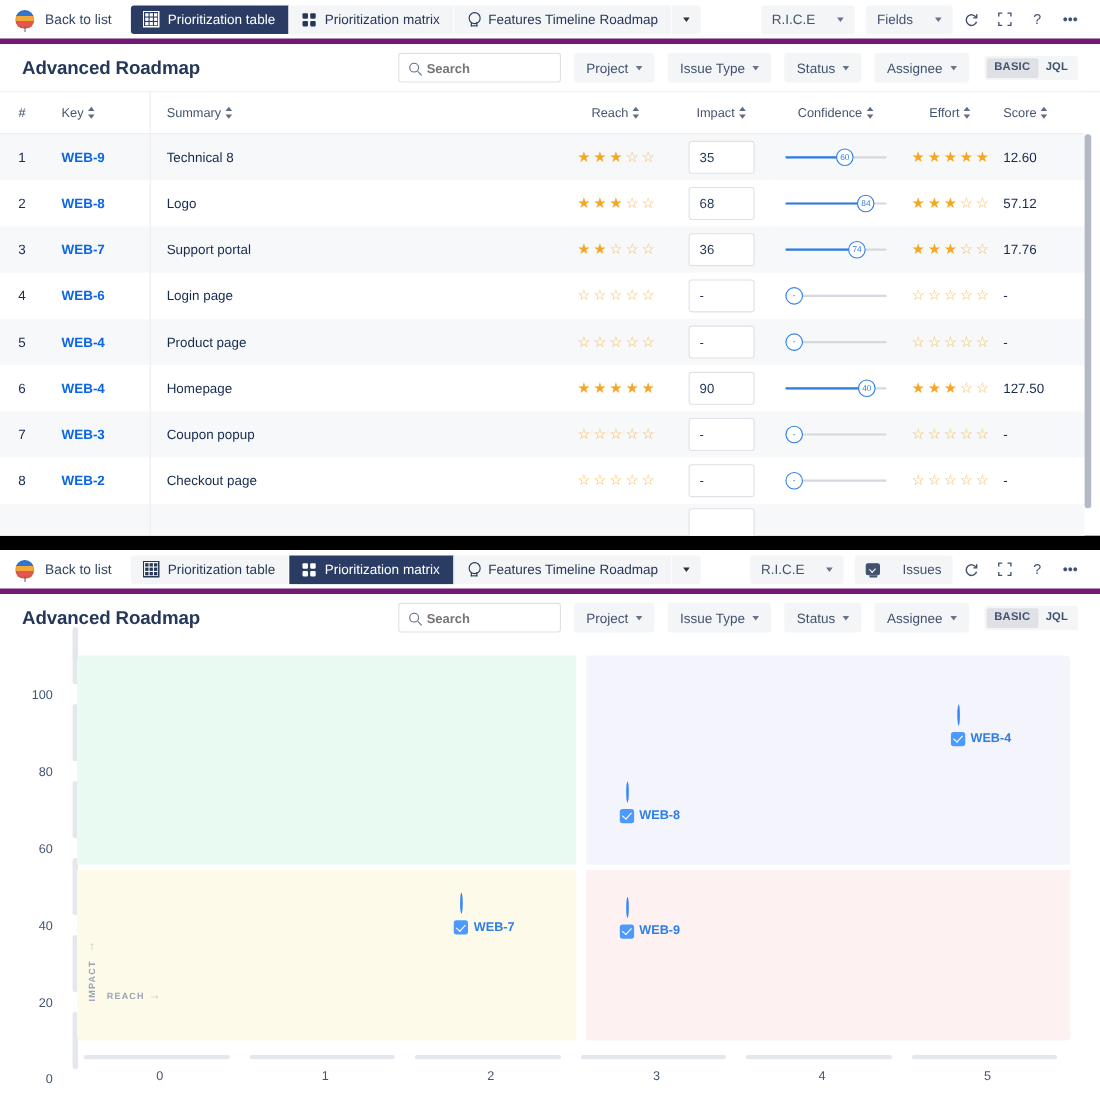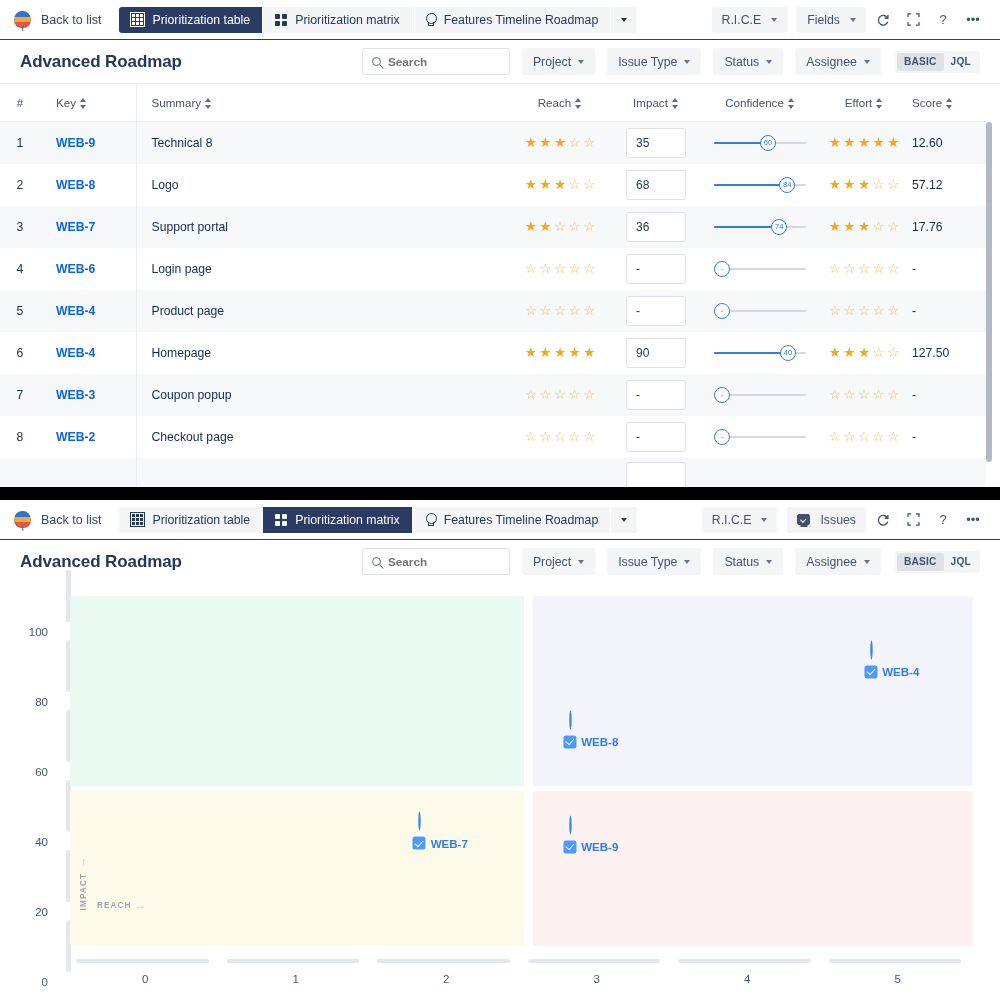--- a/index.html
+++ b/index.html
@@ -11,21 +11,21 @@
   }
   .screen { position: relative; width: 1000px; background: #fff; overflow: hidden; }
   #screen-top { height: 487px; }
   .divider-band { width: 1000px; height: 13px; background: #000; }
   #screen-bottom { height: 500px; }
 
   
   .topnav {
     height: 40px; display: flex; align-items: center;
     padding: 0 14px; background: #fff; gap: 0;
-    border-bottom: 1px solid #701a75;
+    border-bottom: 5px solid #701a75;
   }
   .logo {
     width: 17px; height: 17px; border-radius: 50% 50% 45% 45%;
     background: linear-gradient(#2f76d0 0 34%, #f2a93b 34% 62%, #e6574b 62% 100%);
     flex: none; margin-right: 10px; position: relative;
     box-shadow: inset 0 0 0 1px rgba(0,0,0,.08);
   }
   .logo::after {
     content: ""; position: absolute; left: 50%; bottom: -3px; width: 1.5px; height: 5px;
     background: #5a6378; transform: translateX(-50%);
@@ -56,21 +56,21 @@
   .bulb-icon::before {
     content: ""; position: absolute; top: 0; left: 1px; width: 9px; height: 9px;
     border: 1.4px solid currentColor; border-radius: 50%;
   }
   .bulb-icon::after {
     content: ""; position: absolute; bottom: 0; left: 3.5px; width: 4px; height: 3px;
     border-bottom: 1.4px solid currentColor; border-left: 1.4px solid currentColor; border-right: 1.4px solid currentColor;
   }
   .nav-spacer { flex: 1; }
   .pill {
-    display: flex; align-items: center; gap: 10px; height: 26px; padding: 0 10px;
+    display: flex; align-items: center; gap: 20px; height: 26px; padding: 0 10px;
     background: #f4f5f7; border-radius: 3px; font-size: 12.3px; color: #42526e;
     cursor: pointer; white-space: nowrap; margin-left: 10px;
   }
   .caret { width: 0; height: 0; border-left: 3.5px solid transparent; border-right: 3.5px solid transparent; border-top: 4px solid currentColor; opacity: .8; }
   .iconbtn {
     width: 26px; height: 26px; display: flex; align-items: center; justify-content: center;
     color: #42526e; cursor: pointer; margin-left: 4px; font-size: 13px;
   }
   .monitor-icon { width: 13px; height: 11px; border: 1.4px solid currentColor; border-radius: 2px; position: relative; flex: none; background: #42526e; }
   .monitor-icon::after { content: ""; position: absolute; left: 50%; bottom: -3px; transform: translateX(-50%); width: 7px; height: 1.6px; background: currentColor; }

